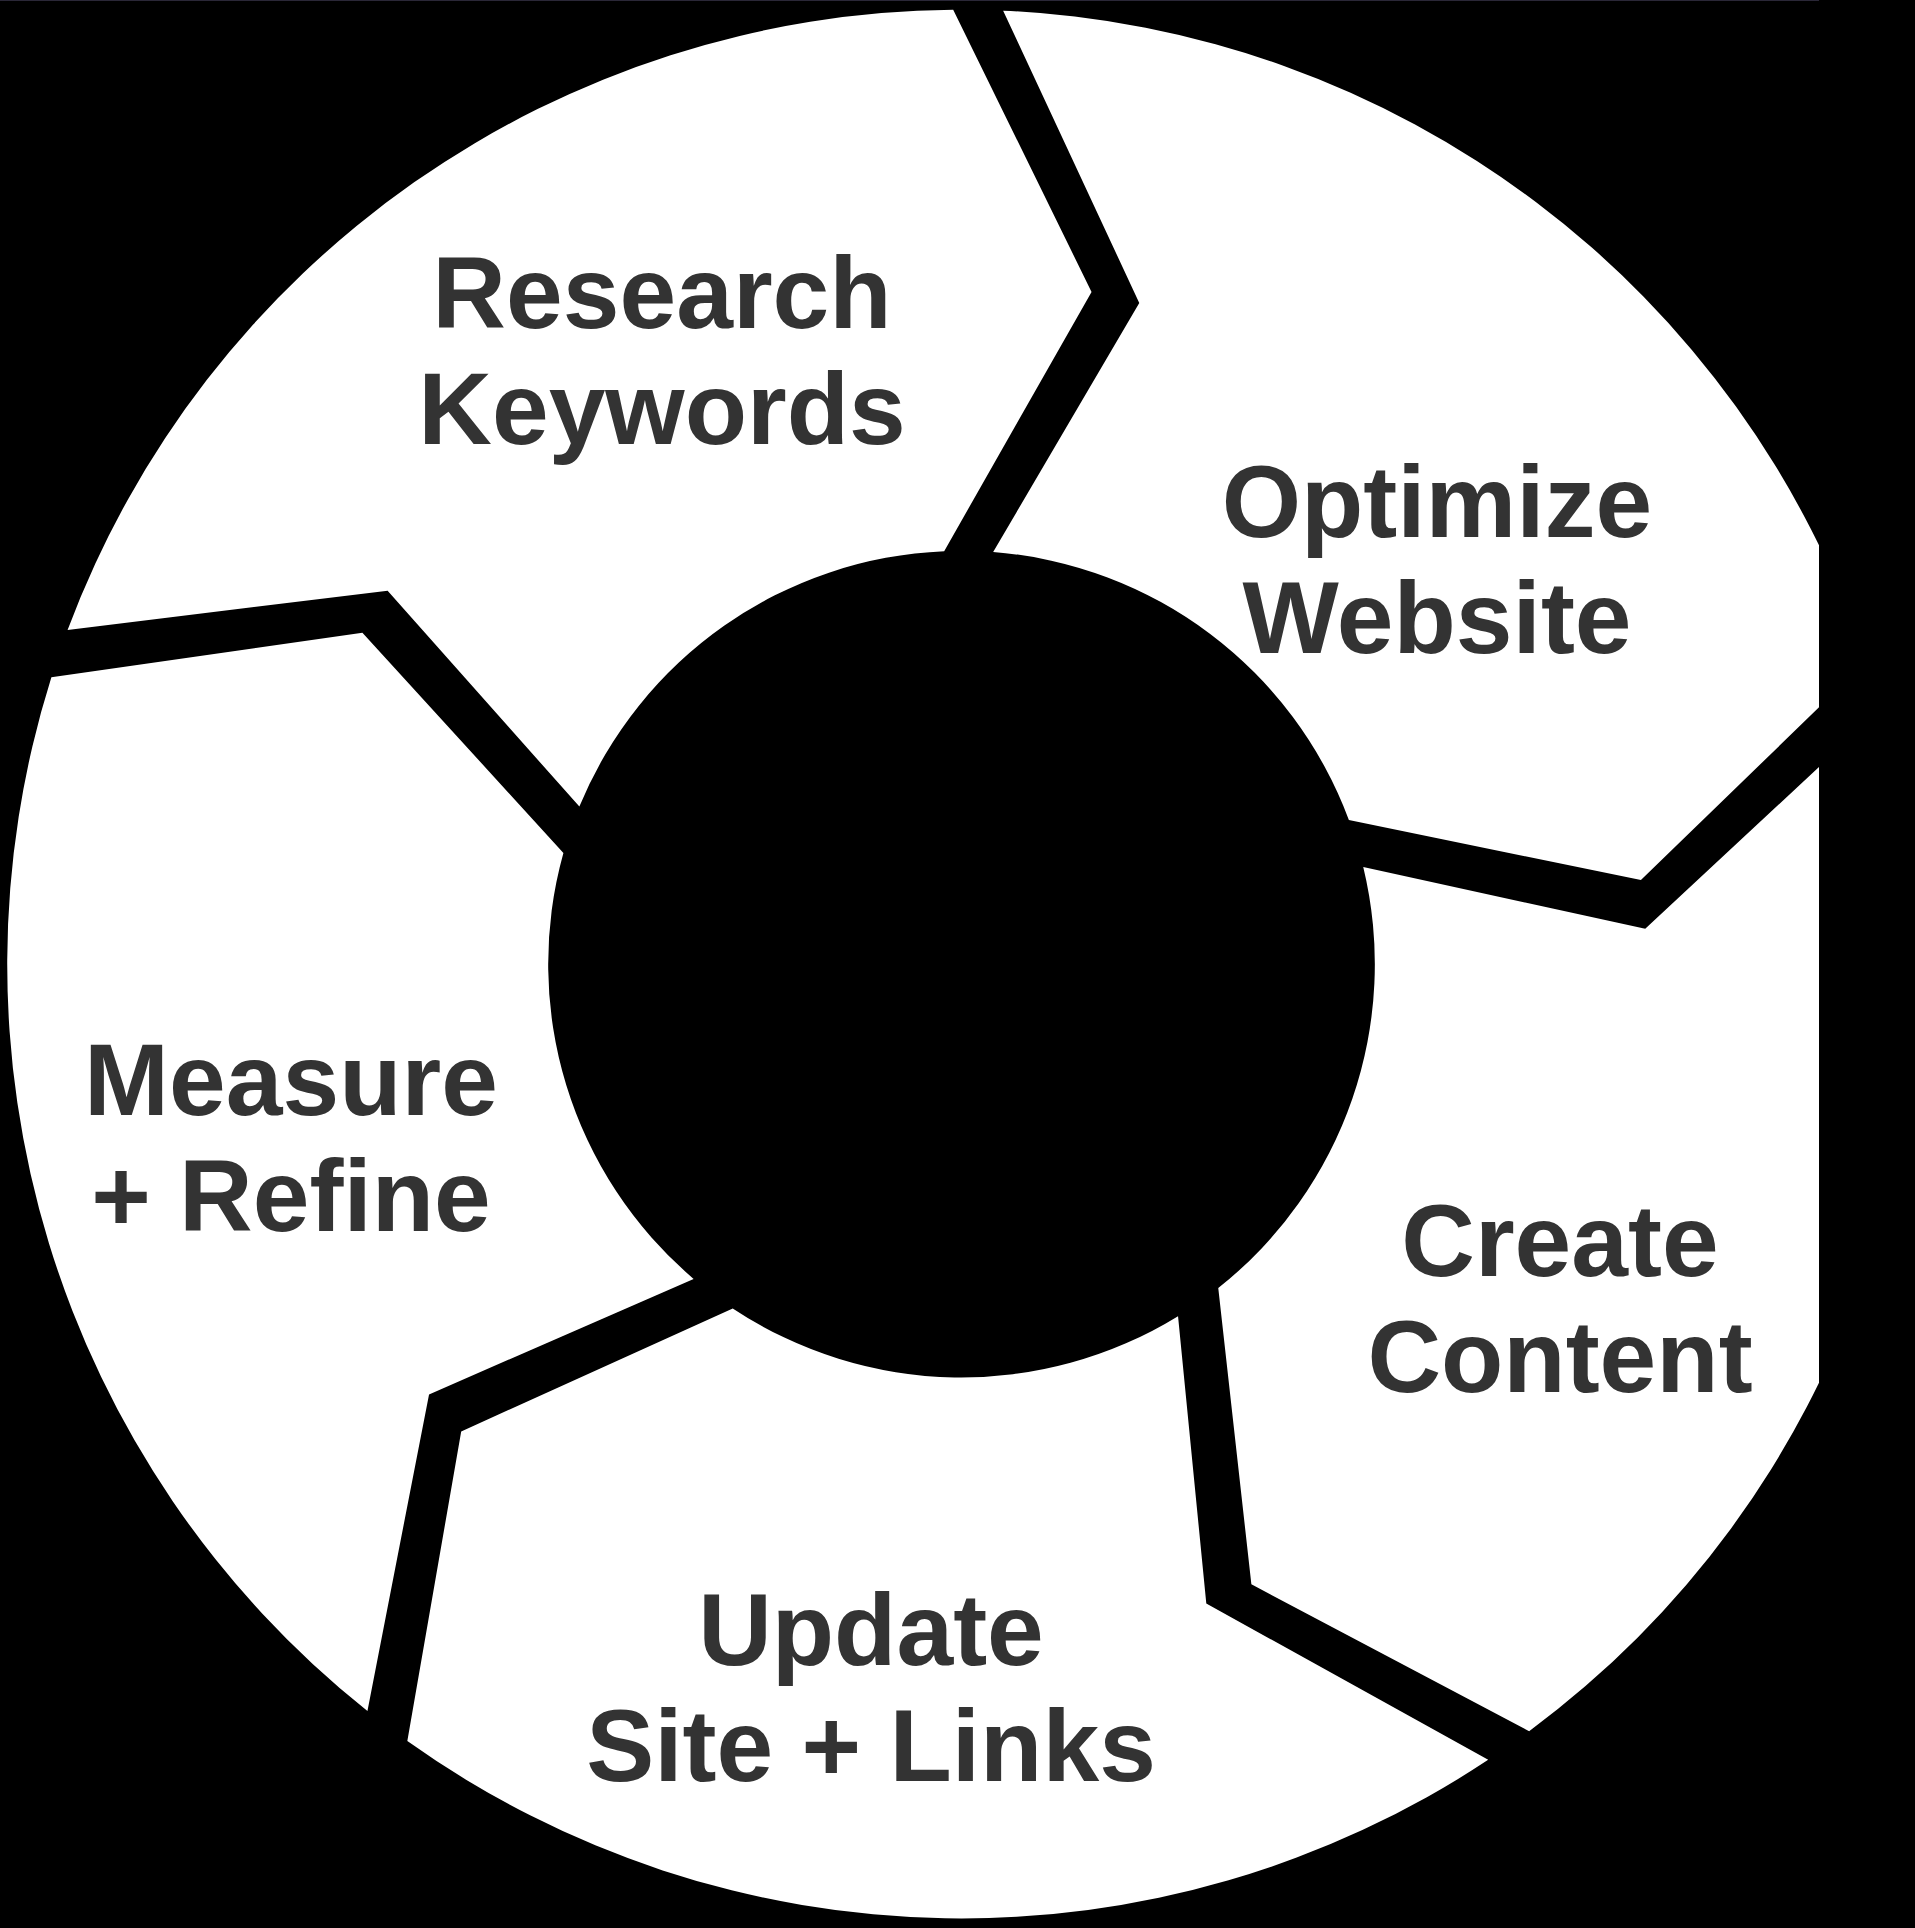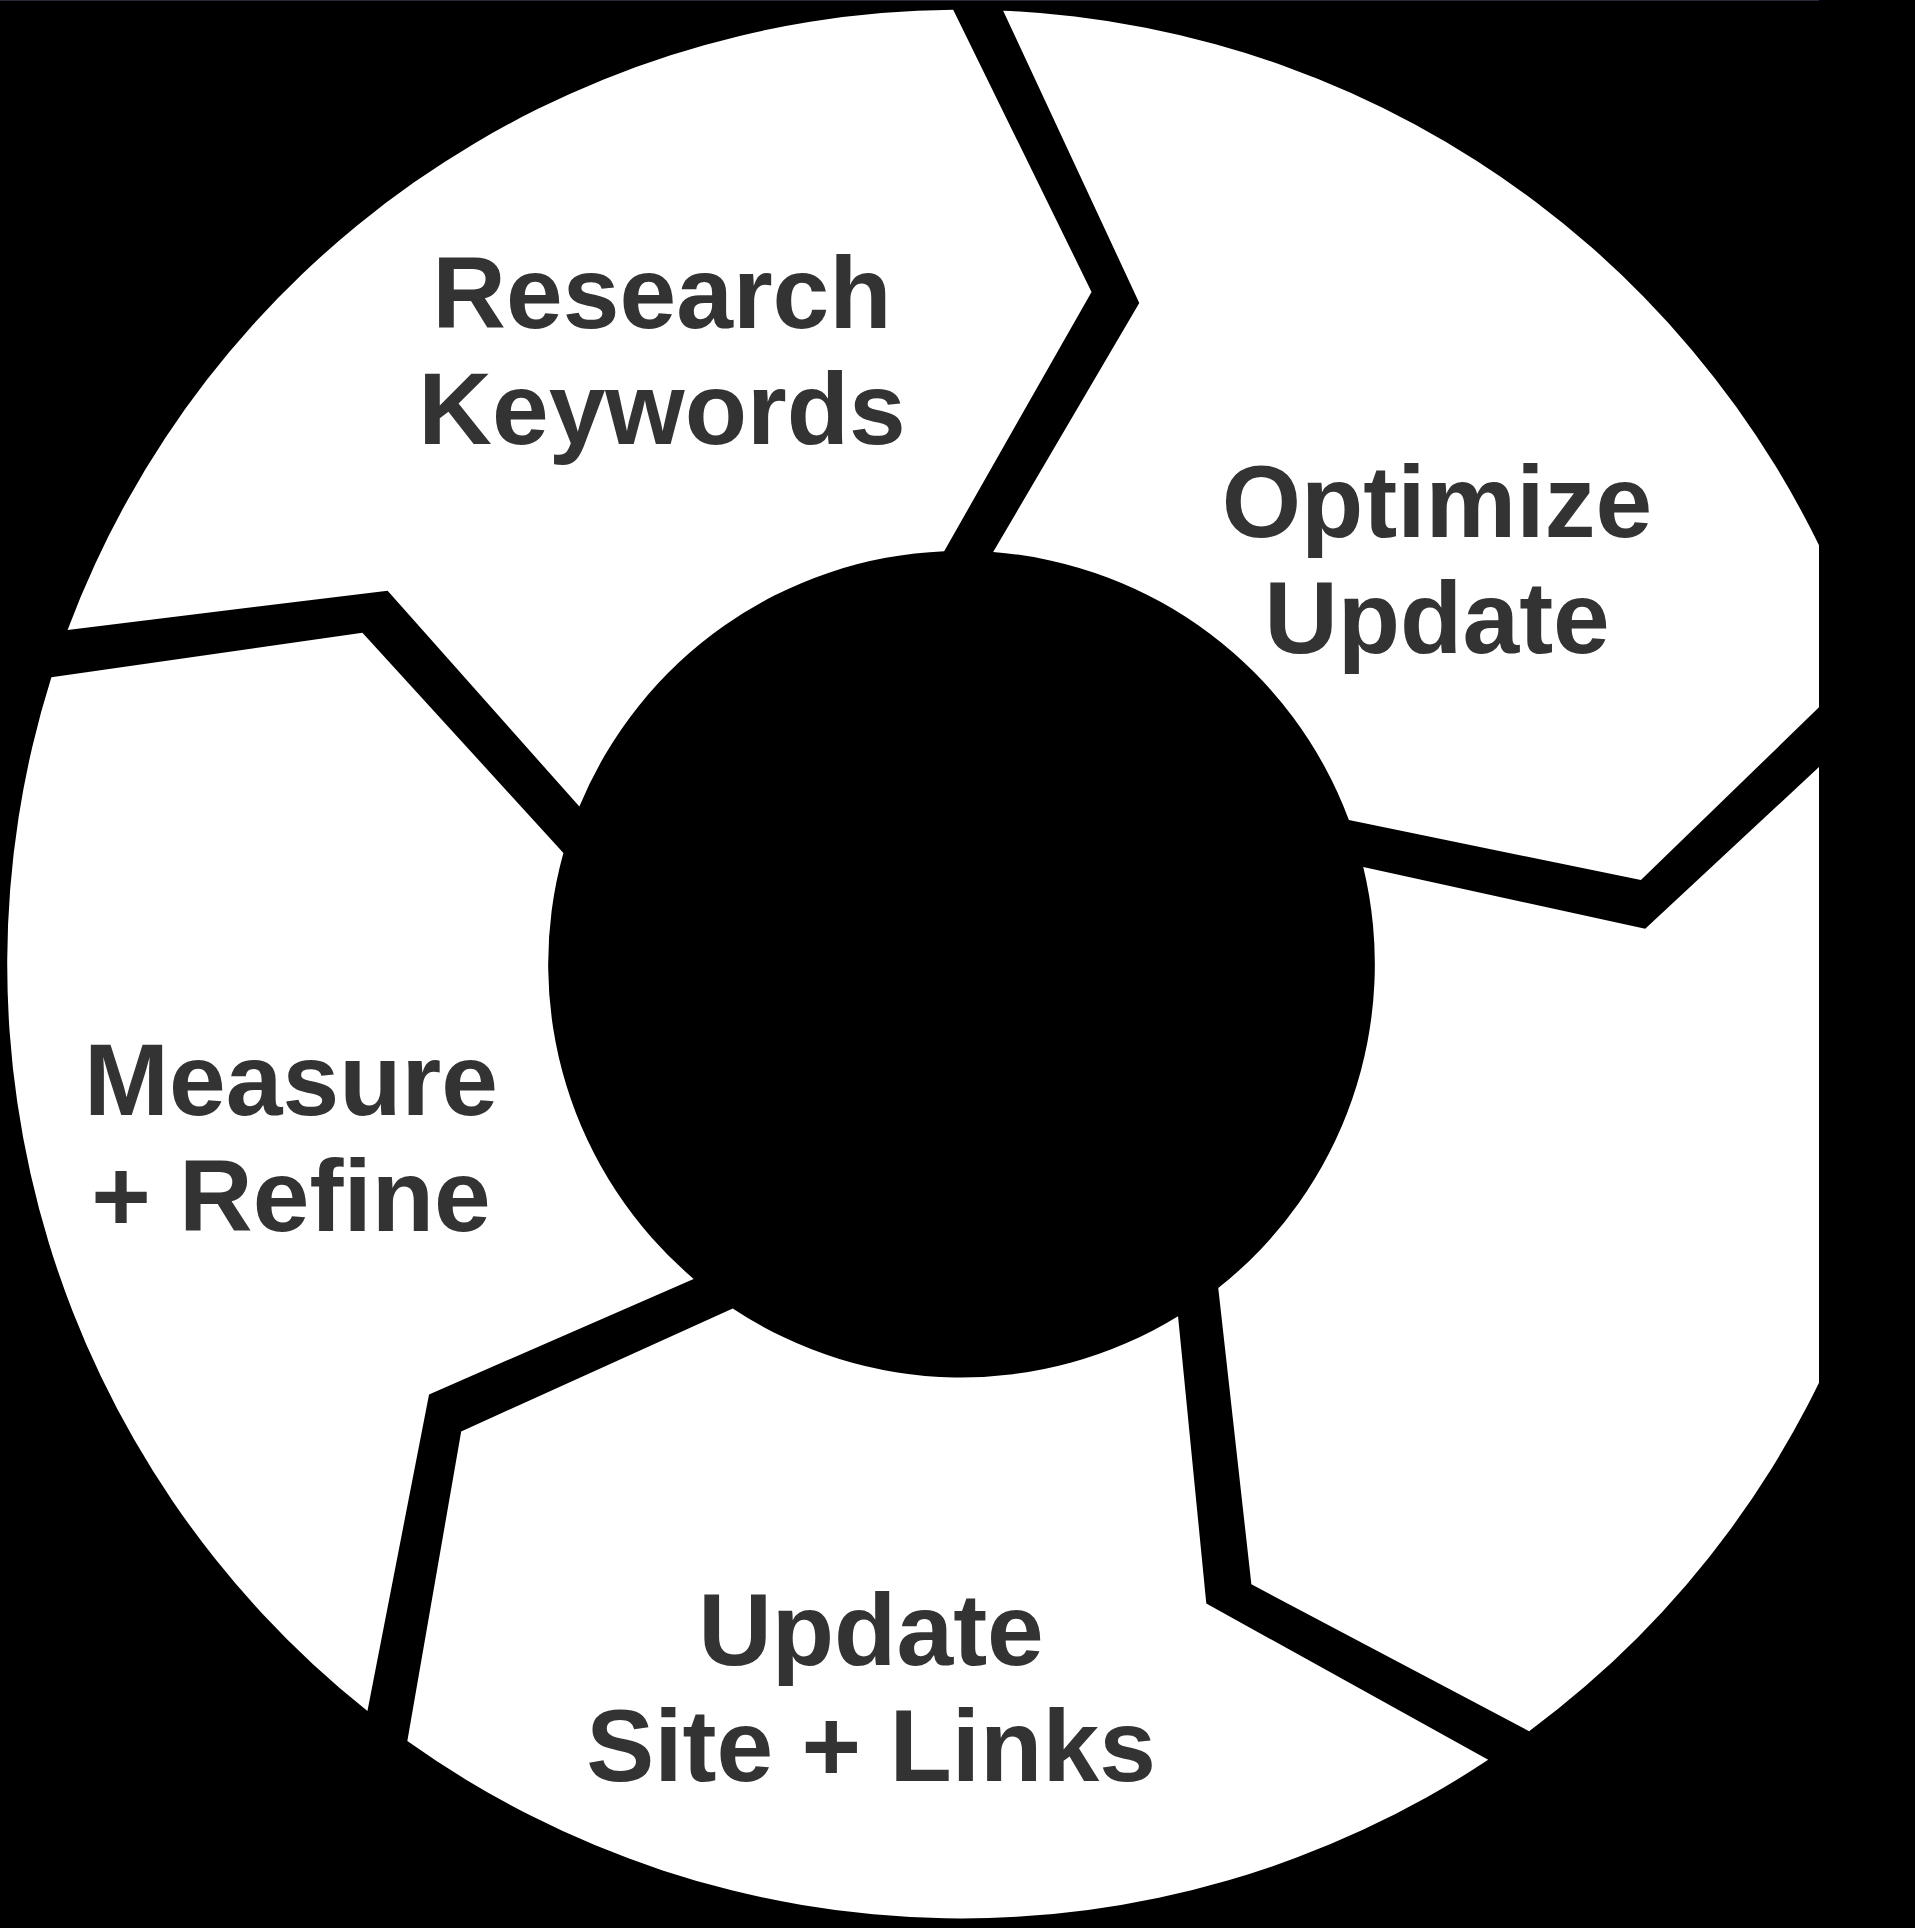--- a/index.html
+++ b/index.html
@@ -59,20 +59,22 @@
         <path d="M 2357.5 888.4 A 1196 1196 0 0 1 1916.4 2169.4 L 1568.3 1985.3 L 1526.8 1614.0 A 518 518 0 0 0 1708.5 1086.2 L 2061.9 1163.8 Z" fill="#ffffff"></path>
         <path d="M 1865.1 2205.3 A 1196 1196 0 0 1 510.5 2181.7 L 578.0 1793.7 L 918.3 1639.5 A 518 518 0 0 0 1476.4 1649.2 L 1511.8 2009.3 Z" fill="#ffffff"></path>
         <path d="M 460.5 2144.0 A 1196 1196 0 0 1 64.4 848.4 L 454.2 792.7 L 706.1 1068.7 A 518 518 0 0 0 869.3 1602.5 L 537.7 1747.4 Z" fill="#ffffff"></path>
       </g>
     </svg>
 
   <div class="labels">
     <div class="seg-label lbl-0" style="color: rgb(51, 51, 51);">Research
 Keywords</div>
     <div class="seg-label lbl-1" style="color: rgb(51, 51, 51);">Optimize
-Update</div>
+Website</div>
+    <div class="seg-label lbl-2" style="color: rgb(51, 51, 51);">Create
+Content</div>
     <div class="seg-label lbl-3" style="color: rgb(51, 51, 51);">Update
 Site + Links</div>
     <div class="seg-label lbl-4" style="color: rgb(51, 51, 51);">Measure
 + Refine</div>
   </div>
 </div>
 
 
 </body></html>

